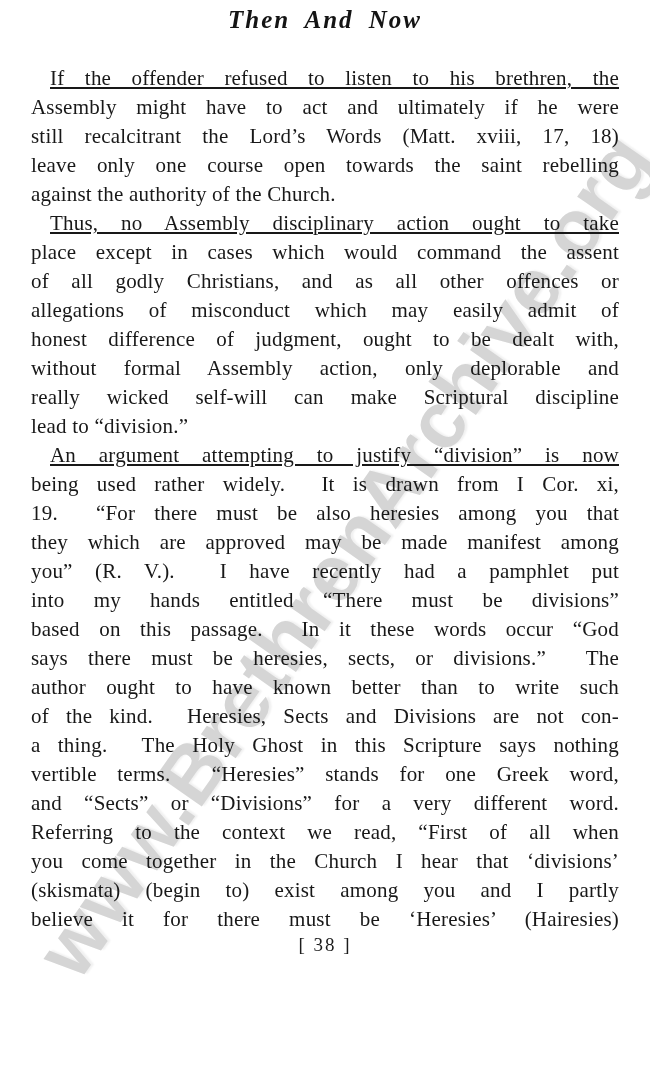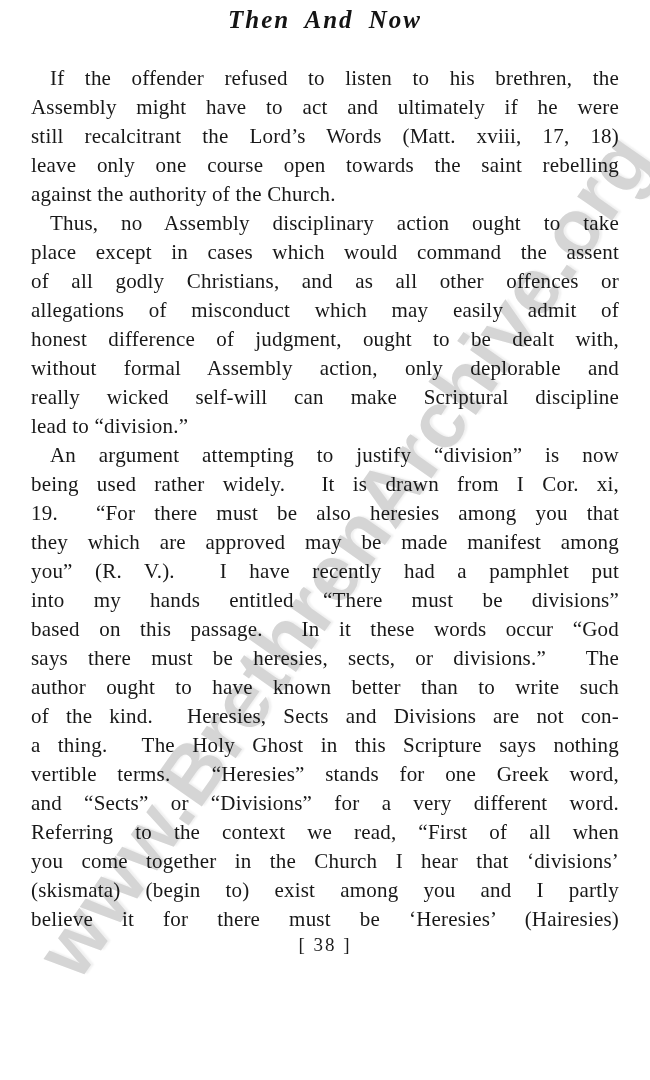--- a/index.html
+++ b/index.html
@@ -57,20 +57,21 @@
     font-size: 21px;
     line-height: 29px;
     height: 29px;
     text-align: justify;
     text-align-last: justify;
     white-space: pre-wrap;
     letter-spacing: 0.2px;
   }
   .line.indent {
     text-indent: 19px;
+    text-decoration: underline;
   }
   .line.lastline {
     text-align-last: left;
   }
   .page-number {
     text-align: center;
     font-size: 19px;
     letter-spacing: 2px;
     color: #1c1c1c;
   }

